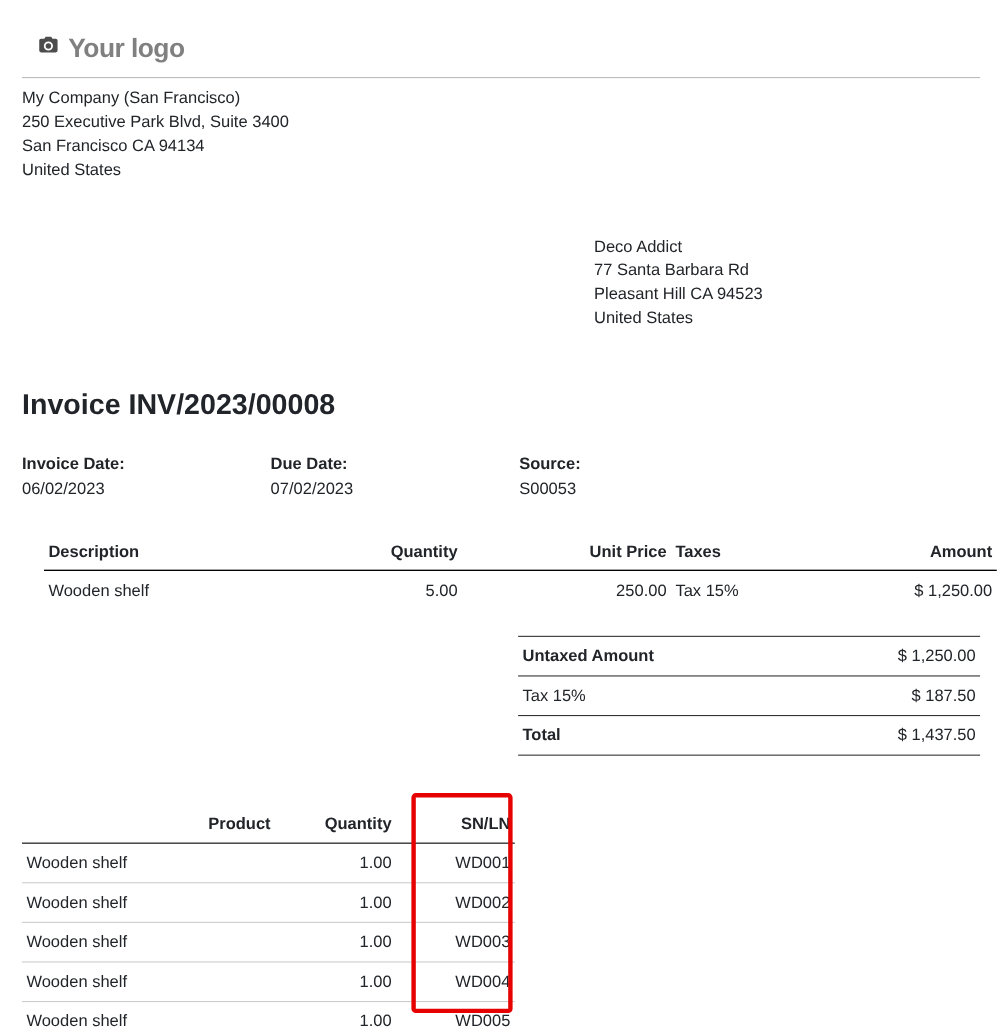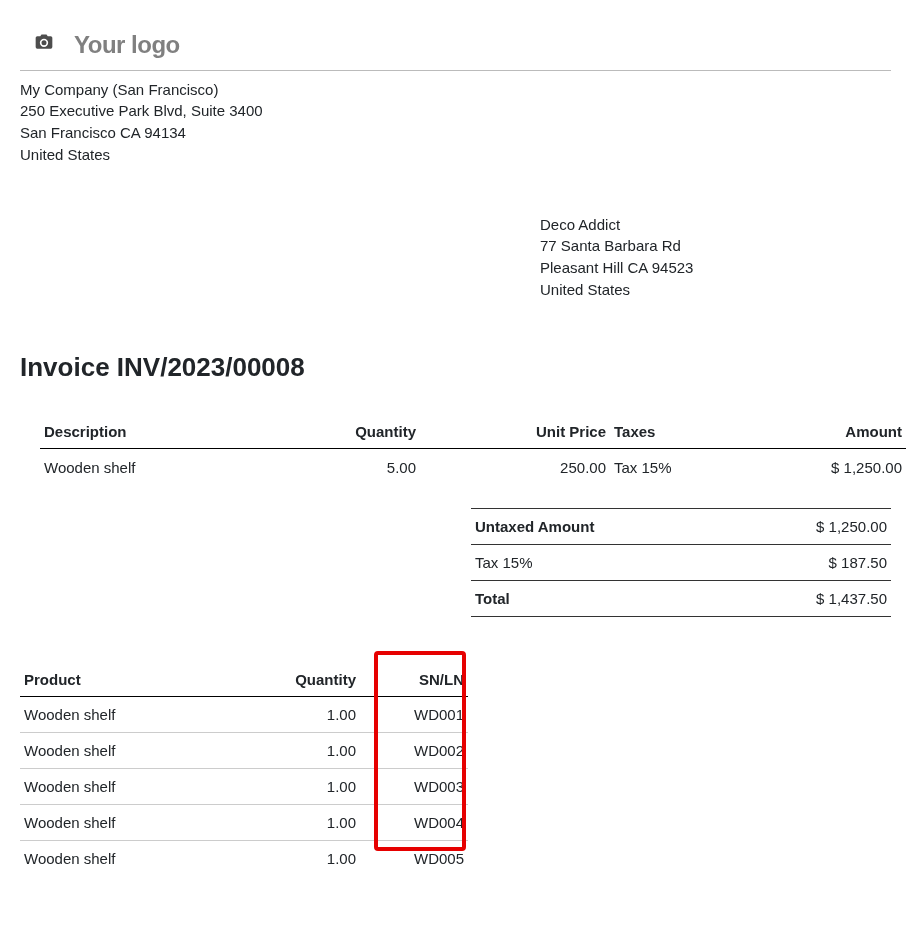--- a/index.html
+++ b/index.html
@@ -9,21 +9,21 @@
     padding: 0;
     width: 911px;
     color: #212529;
     font-size: 15px;
     line-height: 1.4;
   }
   .page { padding: 20px; }
   .logo-row {
     display: flex;
     align-items: center;
-    gap: 20px;
+    gap: 8px;
     padding: 8px 0 8px 14px;
     border-bottom: 1px solid #bbb;
     margin-bottom: 8px;
   }
   .logo-icon { font-size: 20px; color: #4d4d4d; }
   .logo-text {
     font-size: 24px;
     font-weight: 700;
     color: #808080;
     letter-spacing: -0.5px;
@@ -67,21 +67,21 @@
     border-top: 1px solid #333;
   }
   .totals-row:last-child { border-bottom: 1px solid #333; font-weight: 400; }
   .totals-row.bold .tl { font-weight: 700; }
   .totals-row .tl { font-weight: 700; }
 
   
   .snln-wrap { position: relative; margin-top: 46px; }
   table.snln { width: 448px; border-collapse: collapse; }
   table.snln th {
-    text-align: left; font-weight: 700;
+    text-align: right; font-weight: 700;
     border-bottom: 1px solid #000; padding: 6px 4px;
   }
   table.snln th.r, table.snln td.r { text-align: right; }
   table.snln td { padding: 7px 4px; border-bottom: 1px solid #ccc; }
   table.snln tr:last-child td { border-bottom: none; }
 
   .highlight {
     position: absolute;
     border: 4px solid #e60000;
     border-radius: 4px;
@@ -117,20 +117,34 @@
     <div class="client-address">
       <div>Deco Addict</div>
       <div>77 Santa Barbara Rd</div>
       <div>Pleasant Hill CA 94523</div>
       <div>United States</div>
     </div>
   </div>
 
   <div class="doc-title">Invoice INV/2023/00008</div>
 
+  <div class="meta-row">
+    <div class="meta-col">
+      <div class="meta-label">Invoice Date:</div>
+      <div class="meta-value">06/02/2023</div>
+    </div>
+    <div class="meta-col">
+      <div class="meta-label">Due Date:</div>
+      <div class="meta-value">07/02/2023</div>
+    </div>
+    <div class="meta-col">
+      <div class="meta-label">Source:</div>
+      <div class="meta-value">S00053</div>
+    </div>
+  </div>
 
   <table class="lines">
     <colgroup>
       <col style="width:250px">
       <col style="width:130px">
       <col style="width:190px">
       <col style="width:100px">
       <col style="width:196px">
     </colgroup>
     <thead>

